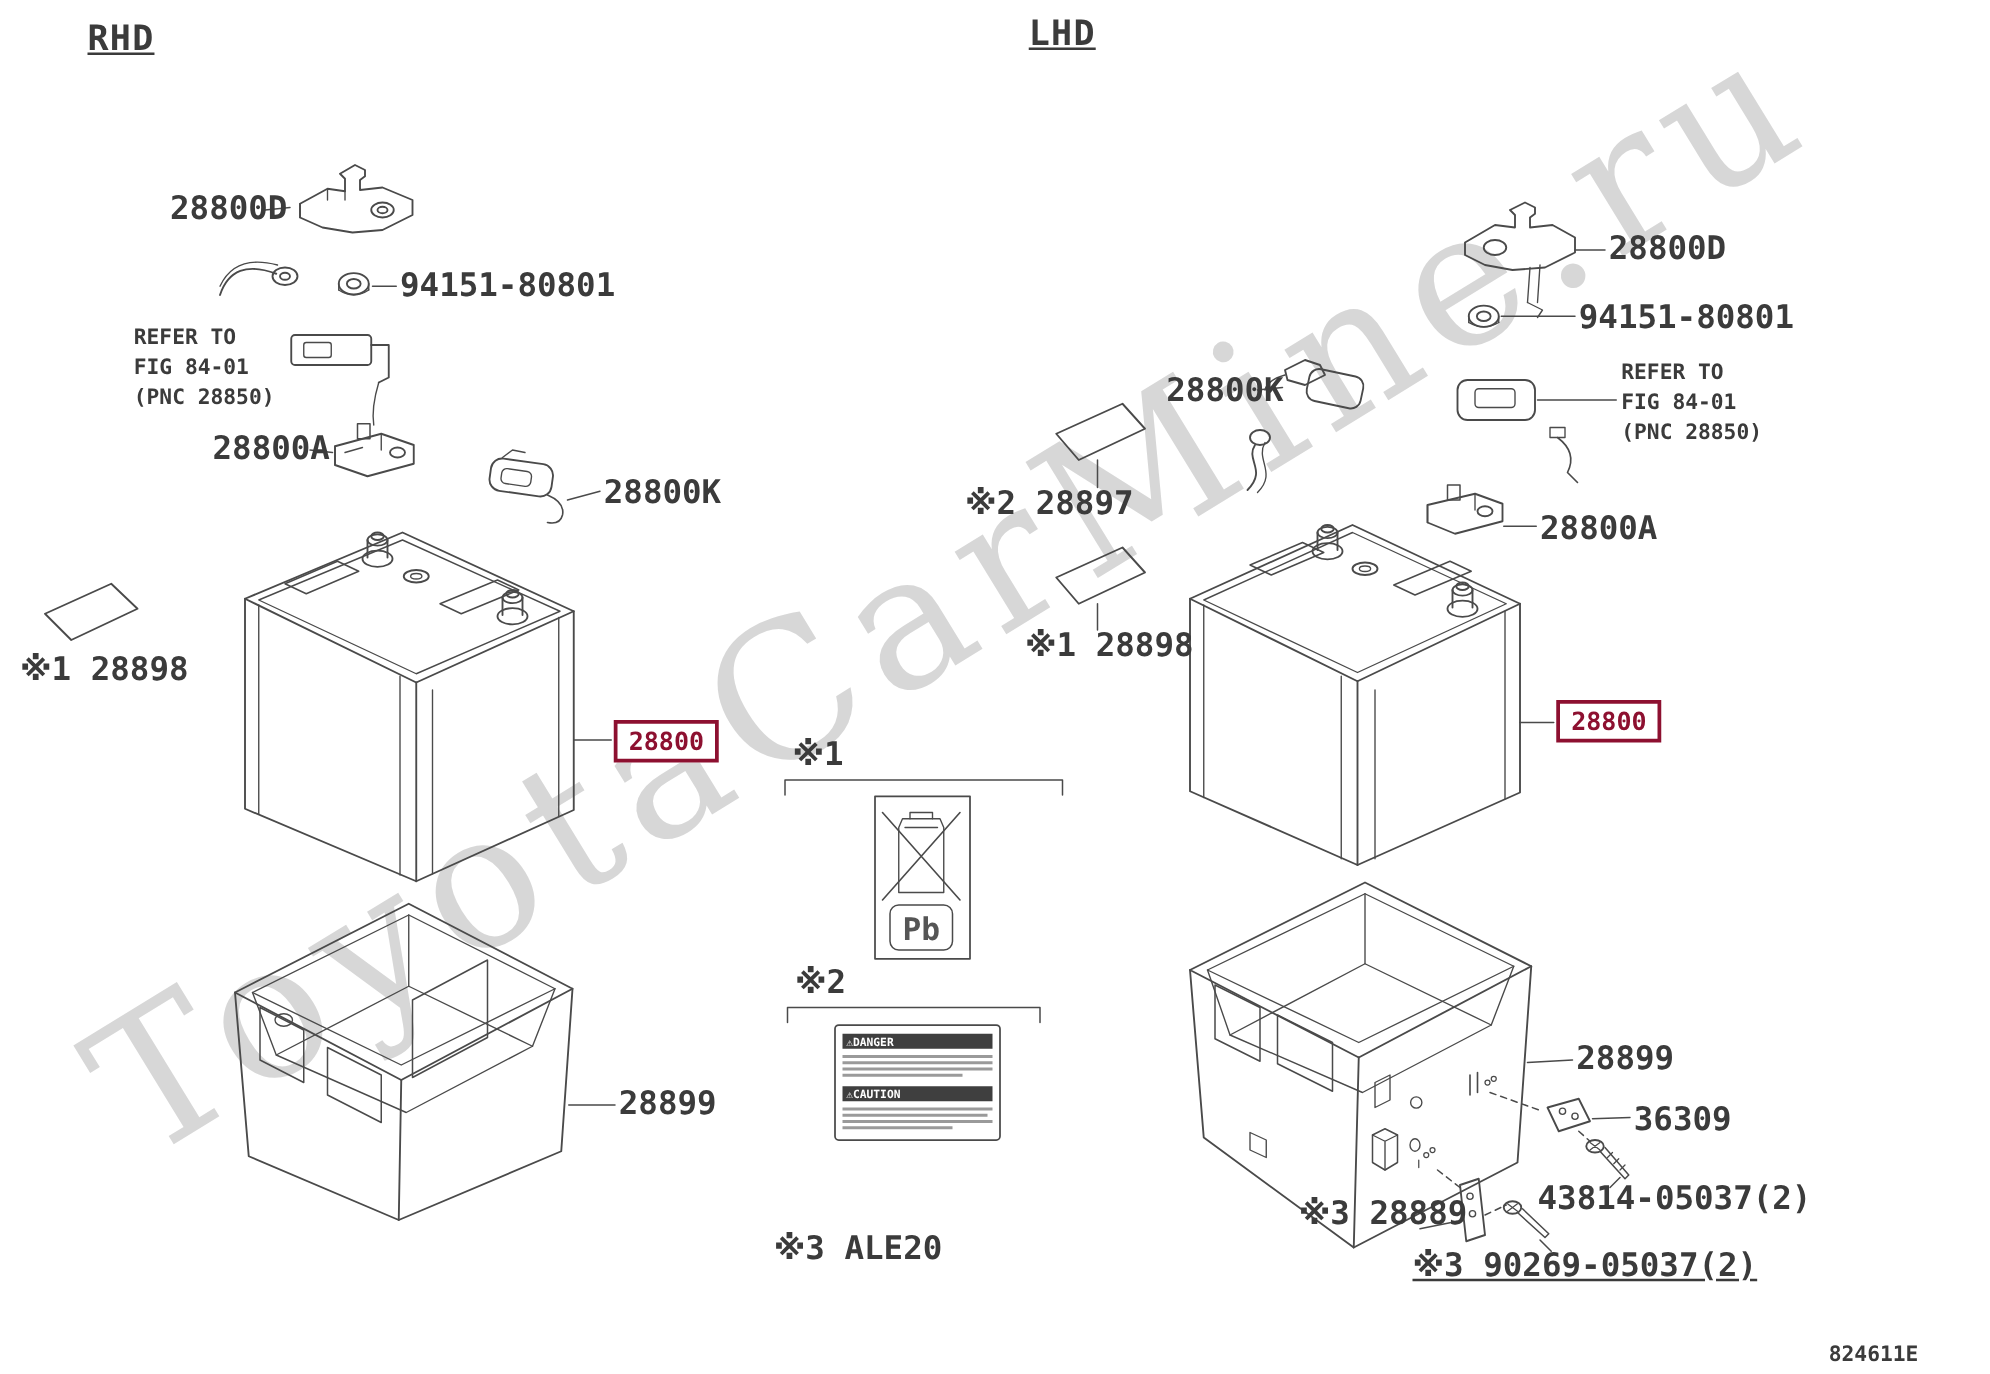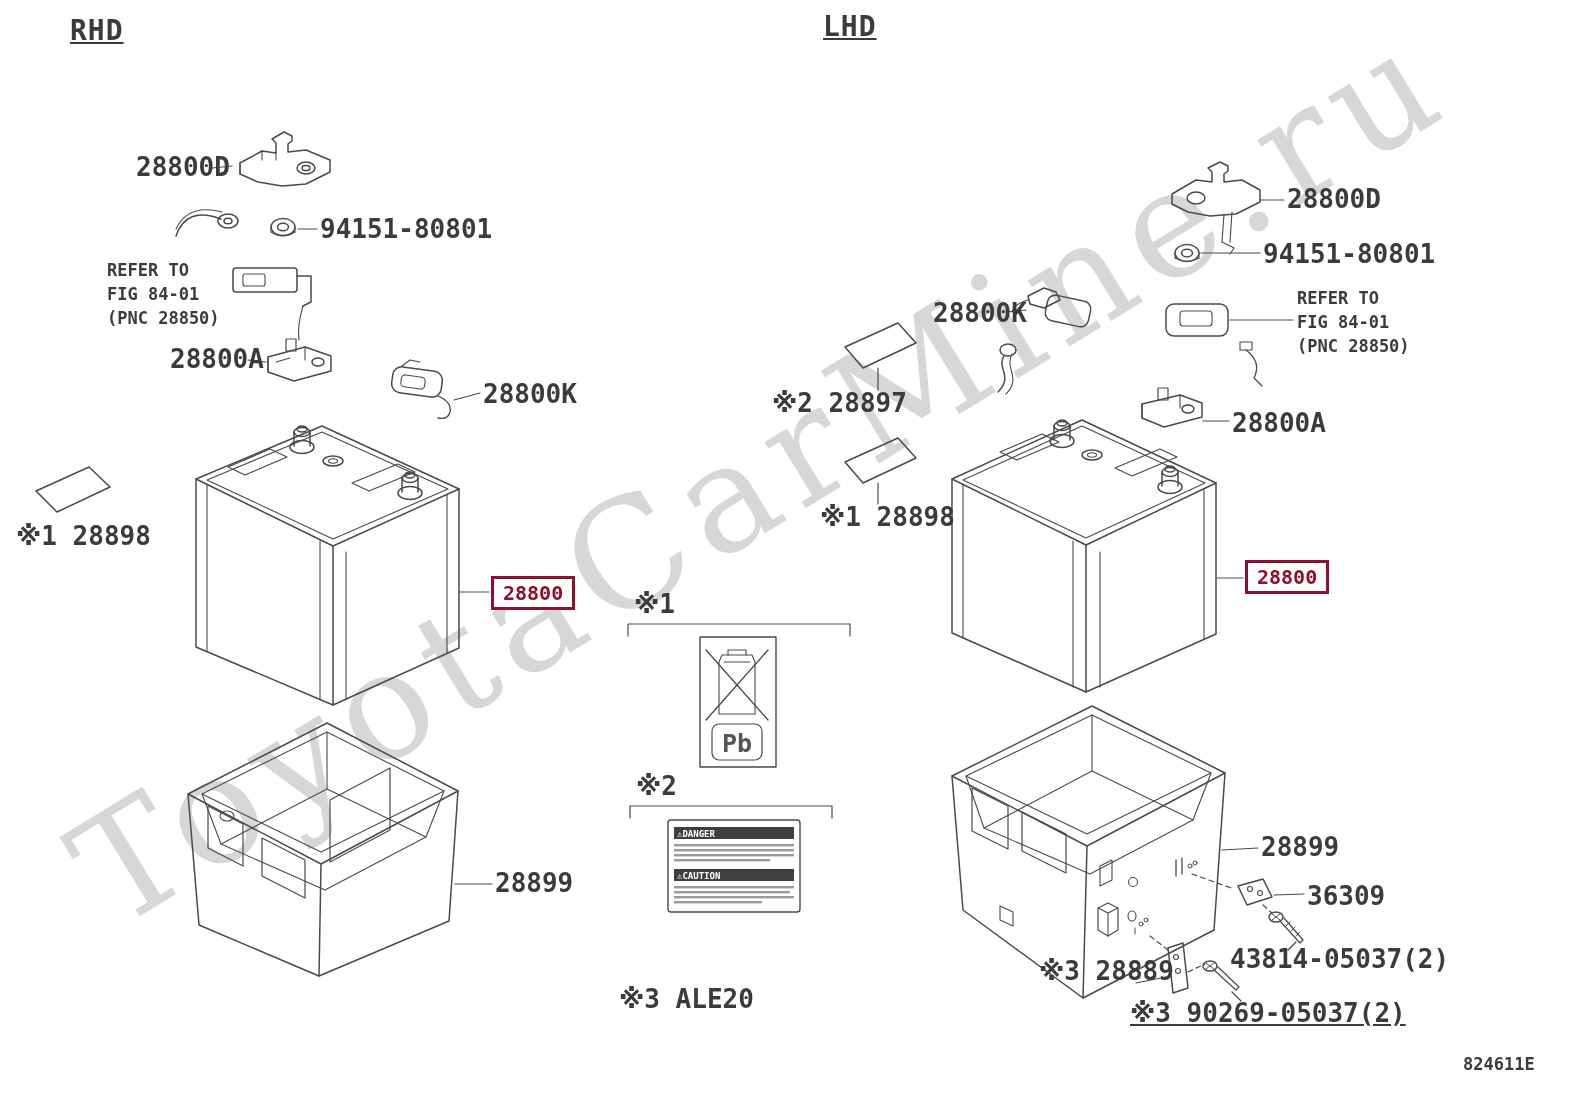--- a/index.html
+++ b/index.html
@@ -20,21 +20,21 @@
     color:#3b3b3b;white-space:pre;z-index:2;
   }
   .title{font-size:28px;text-decoration:underline;letter-spacing:1px;}
   .refer{font-size:17px;line-height:24px;}
   .pn-box{
     position:absolute;z-index:2;background:#ffffff;
     border:3px solid #8d1030;color:#8d1030;
     font-weight:bold;font-size:20px;padding:2px 9px;white-space:pre;
   }
   svg text{font-family:"DejaVu Sans Mono","DejaVu Sans",monospace;}
-  .doc{position:absolute;font-size:17px;font-weight:bold;z-index:2;}
+  .doc{position:absolute;font-size:17px;font-weight:bold;z-index:2;margin-top:20px;}
 </style>
 </head>
 <body>
 
 <div class="stage">
 
   <div class="wm">ToyotaCarMine.ru</div>
 
   <svg class="art" width="1592" height="1099" viewBox="0 0 1592 1099">
     <g fill="none" stroke="#4a4a4a" stroke-width="1.5" stroke-linejoin="round" stroke-linecap="round">

